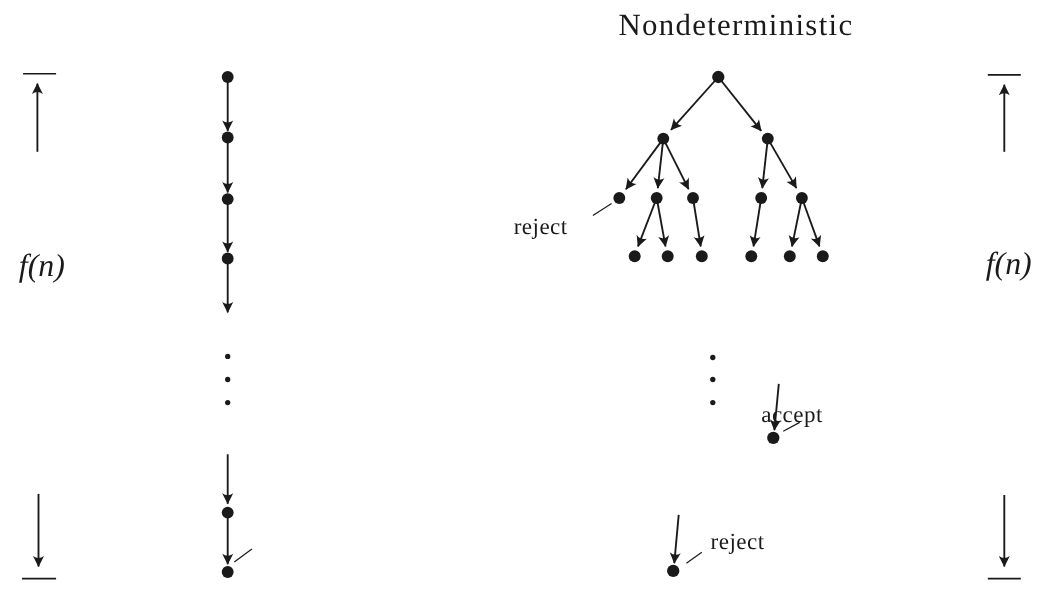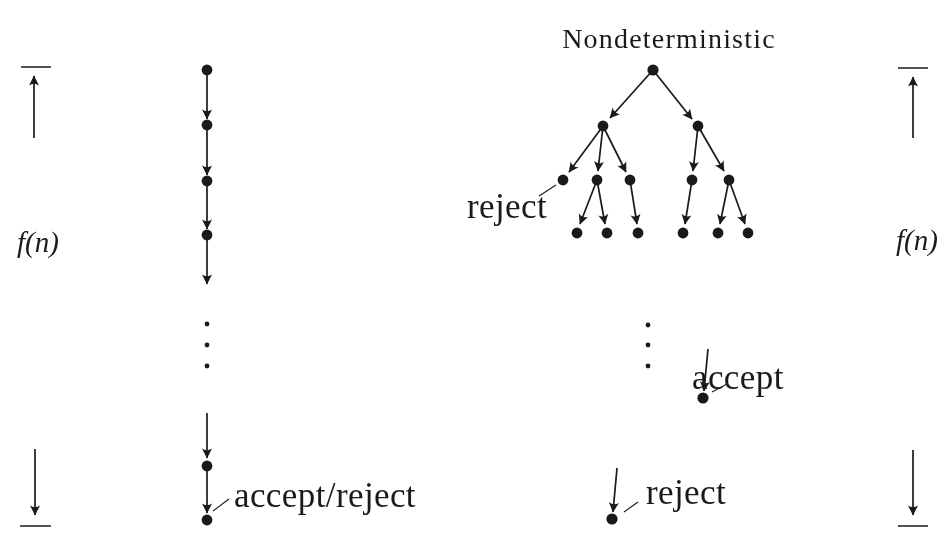--- a/index.html
+++ b/index.html
@@ -30,21 +30,21 @@
     transform: translateX(-50%);
   }
   .fn {
     font-size: 29px;
     line-height: 32px;
     font-style: italic;
     transform: translateX(-50%);
     margin-top: 44px;
   }
   .outcome {
-    font-size: 35px;
+    font-size: 21px;
     line-height: 27px;
     letter-spacing: 0.4px;
     text-align: right;
   }
 </style>
 </head>
 <body>
 
 <div class="canvas">
 
@@ -132,27 +132,26 @@
 
       <line x1="617" y1="468" x2="613" y2="512" marker-end="url(#ah)"></line>
       <circle cx="612" cy="519" r="5.6" stroke="none"></circle>
       <line x1="624" y1="512" x2="638" y2="502" stroke-width="1.1"></line>
 
       <line x1="539" y1="196" x2="556" y2="185" stroke-width="1.1"></line>
     </g>
   </svg>
 
 
-  <div class="label title" style="left:669px; top:24px;">Nondeterministic</div>
+  <div class="label title" style="left:669px; top:9px;">Nondeterministic</div>
 
   <div class="label fn" style="left:38px; top:182px;">f(n)</div>
 
   <div class="label fn" style="left:917px; top:180px;">f(n)</div>
 
-  <div class="label outcome" style="left:234px; top:482px;">accept/reject</div>
 
   <div class="label outcome" style="left:467px; top:193px;">reject</div>
 
   <div class="label outcome" style="left:692px; top:364px;">accept</div>
 
   <div class="label outcome" style="left:646px; top:479px;">reject</div>
 
 </div>
 
 </body></html>

